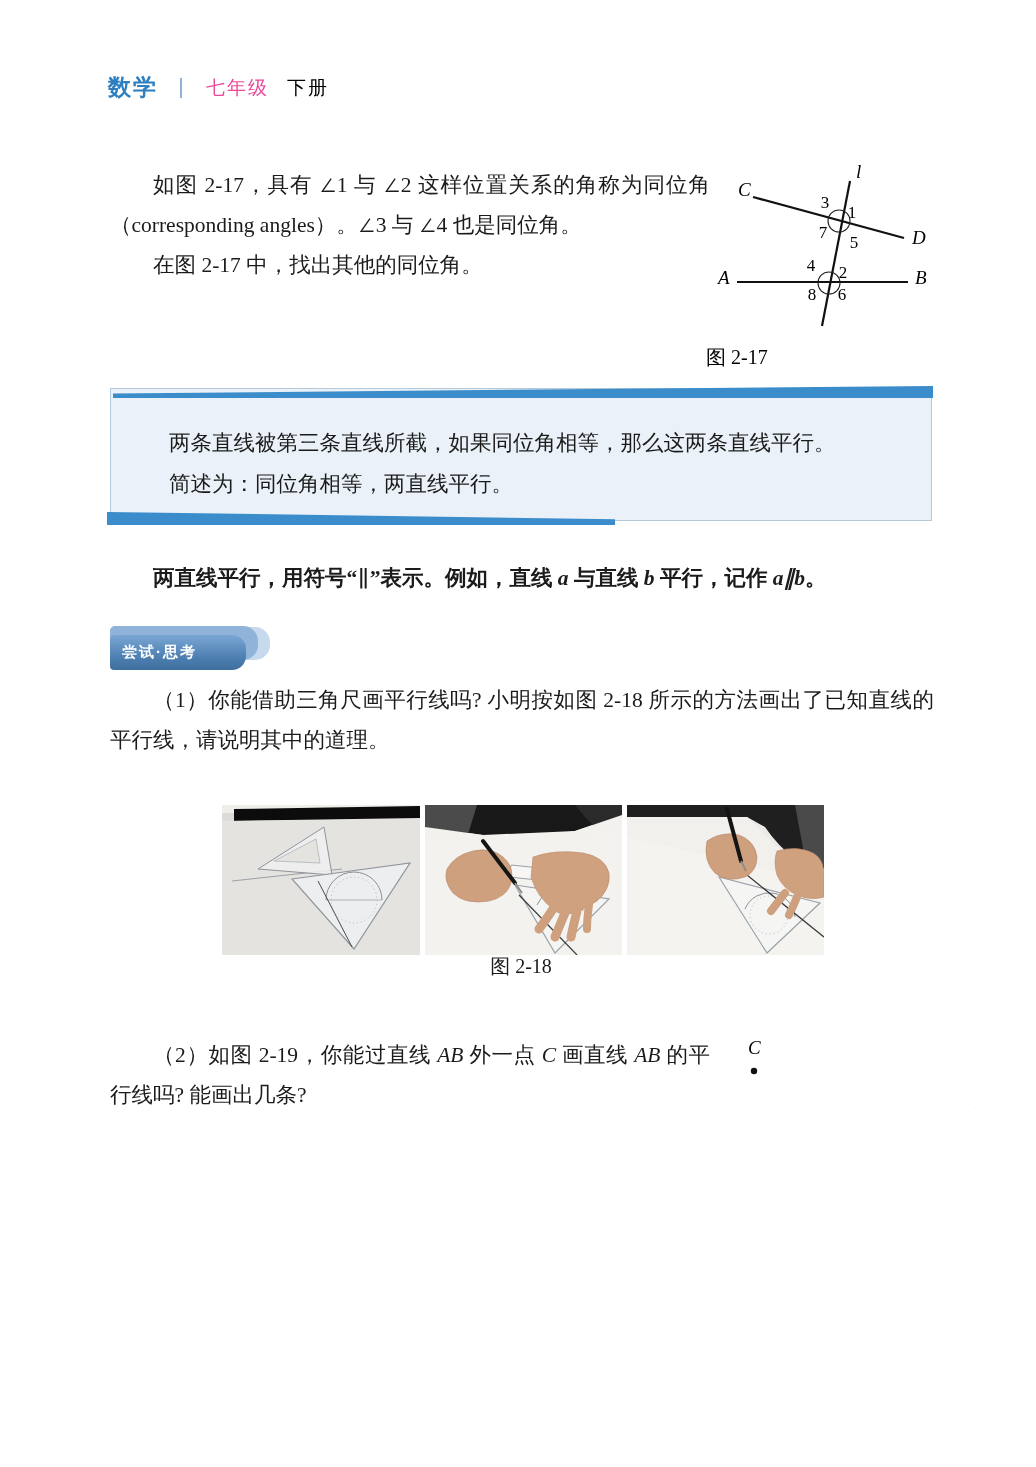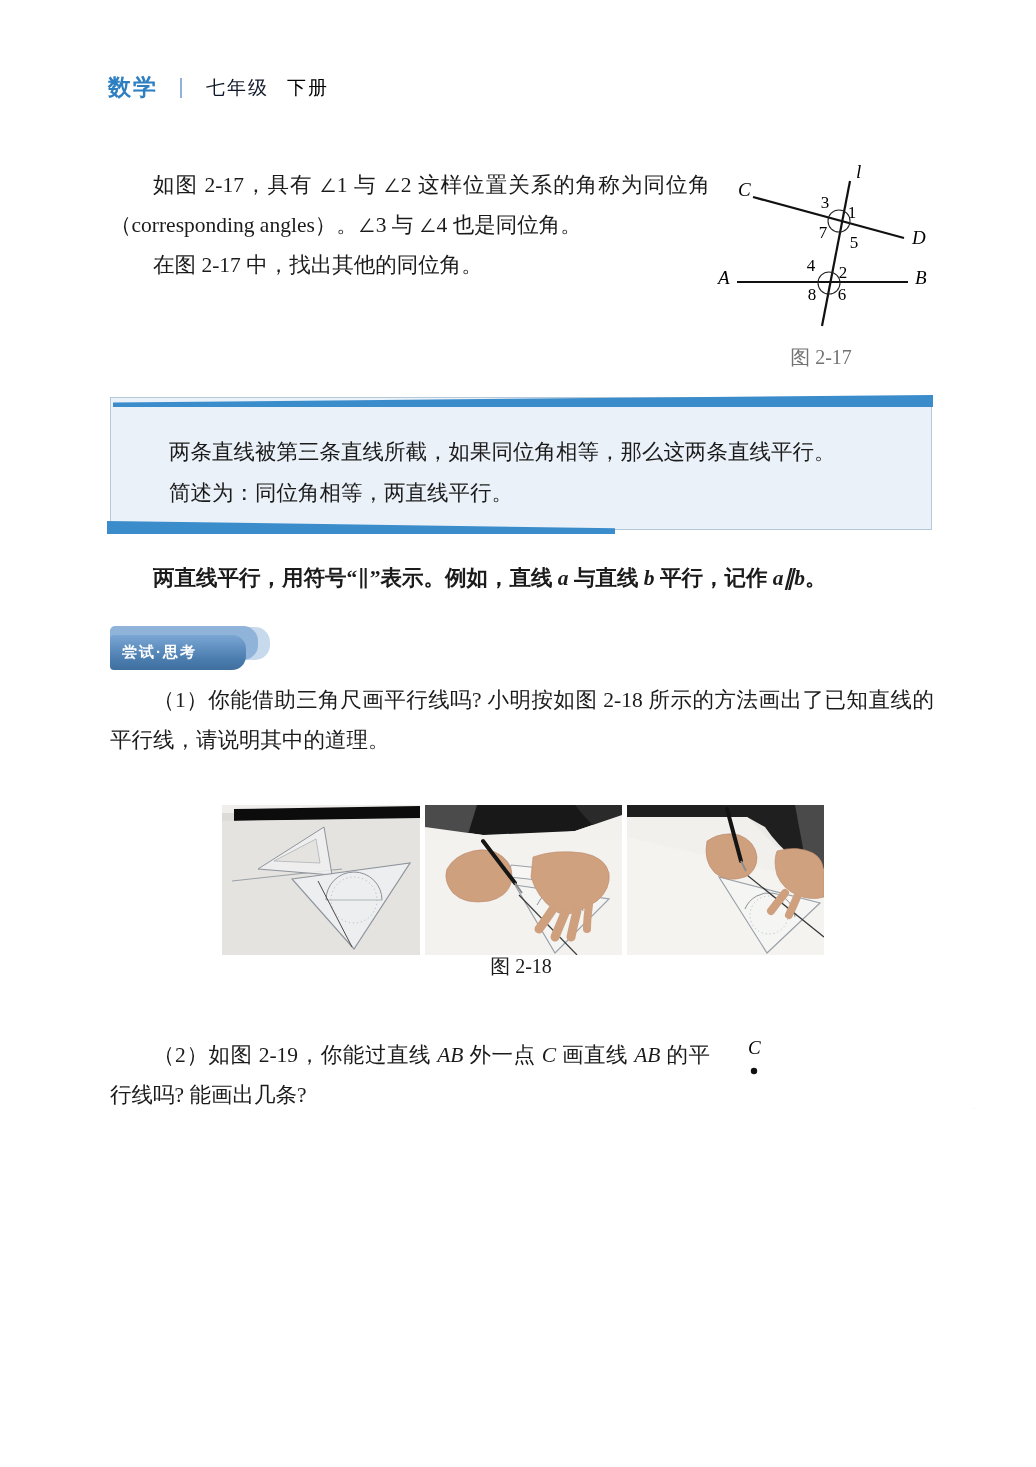--- a/index.html
+++ b/index.html
@@ -7,41 +7,41 @@
   .page {
     position:relative; width:1036px; height:1109px; margin:0 auto;
     background:#ffffff; overflow:hidden;
     font-family:"Liberation Serif", serif; color:#1b1b1b;
   }
   
   .header { position:absolute; top:72px; left:108px; display:flex; align-items:center;
             font-family:"Liberation Sans", sans-serif; }
   .subject { color:#2e7fc1; font-weight:bold; font-size:23px; letter-spacing:2px; }
   .hdr-div { width:2px; height:20px; background:#8fb3d6; margin:0 24px 0 22px; }
-  .grade   { font-size:19px; color:#0f172a; letter-spacing:2px; }
+  .grade   { font-size:19px; color:#ec4899; letter-spacing:2px; }
   .volume  { font-size:19px; color:#000000; letter-spacing:2px; margin-left:18px; }
 
   
   .bodytext { font-size:21.5px; line-height:40px; text-align:justify; }
   .indent { text-indent:2em; }
   .bold-term { font-family:"Liberation Sans", sans-serif; font-weight:normal; }
   .ital { font-style:italic; font-family:"Liberation Serif", serif; }
 
   .sec1-text { position:absolute; top:165px; left:110px; width:600px; }
   .sec1-text p + p { margin-top:0; }
 
   
   .fig217 { position:absolute; top:158px; left:706px; width:230px; }
-  .fig-caption { text-align:center; font-size:20px; color:#737373; margin-top:2px; }
+  .fig-caption { font-size:20px; color:#000000; margin-top:2px; }
   .fig218-caption { position:absolute; top:953px; left:110px; width:822px; text-align:center; font-size:20px; }
   .fig219 { position:absolute; top:1036px; left:680px; width:250px; }
 
   
   .tbox { position:absolute; left:110px; width:822px; background:#eaf1f8;
-          border:1px solid #b5c9d9;margin-top:9px; }
+          border:1px solid #b5c9d9; }
   .tbox .accent-top { position:absolute; top:-3px; left:2px; right:-2px; height:12px;
           background:#3a8ccb; clip-path:polygon(0 62%, 100% 0, 100% 100%, 0 100%); }
   .tbox .accent-bottom { position:absolute; bottom:-5px; left:-4px; width:62%; height:13px;
           background:#3a8ccb; clip-path:polygon(0 0, 100% 55%, 100% 100%, 0 100%); }
   #box1 { top:388px; height:133px; }
   #box1 .tbox-text { padding:34px 30px 0 58px; font-size:21.5px; line-height:41px; }
   #box2 { top:1203px; height:99px; }
   #box2 .tbox-text { padding-top:38px; text-align:center; font-size:21.5px; }
 
   .para-parallel { position:absolute; top:558px; left:110px; width:822px;font-weight:bold; }

